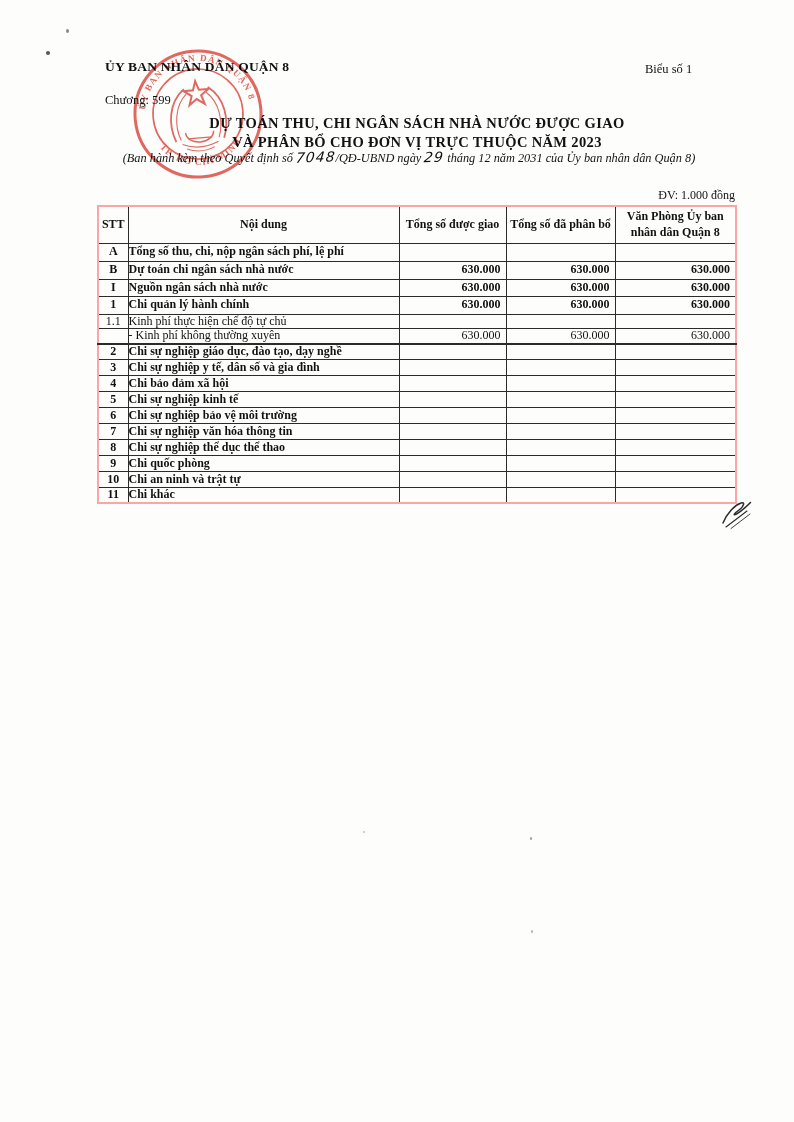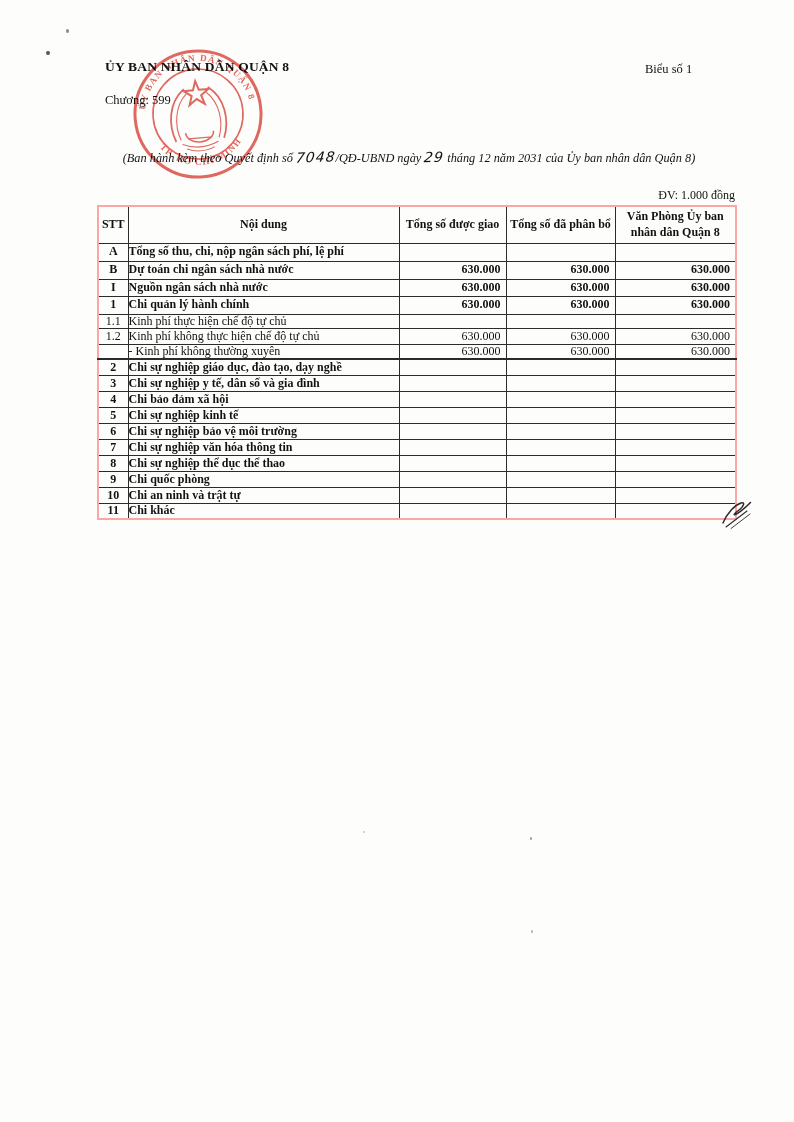--- a/index.html
+++ b/index.html
@@ -56,20 +56,24 @@
   <span class="speck s1"></span>
   <span class="speck s2"></span>
   <span class="speck s3"></span>
   <span class="speck s4"></span>
   <span class="speck s5"></span>
 
   <div class="org-name">ỦY BAN NHÂN DÂN QUẬN 8</div>
   <div class="chapter">Chương: 599</div>
   <div class="form-no">Biểu số 1</div>
 
+  <div class="title-wrap">
+    <div class="title-line">DỰ TOÁN THU, CHI NGÂN SÁCH NHÀ NƯỚC ĐƯỢC GIAO</div>
+    <div class="title-line">VÀ PHÂN BỔ CHO ĐƠN VỊ TRỰC THUỘC NĂM 2023</div>
+  </div>
 
   <div class="subtitle"><span>(Ban hành kèm theo Quyết định số </span><span class="handwrite">7048</span><span>/QĐ-UBND ngày </span><span class="handwrite">29</span><span> tháng 12 năm 2031 của Ủy ban nhân dân Quận 8)</span></div>
 
   <div class="unit-note">ĐV: 1.000 đồng</div>
 
   <table class="budget">
     <colgroup>
       <col style="width:30px">
         <col style="width:271px">
         <col style="width:107px">
@@ -113,27 +117,20 @@
           <td class="num">630.000</td>
           <td class="num">630.000</td>
           <td class="num">630.000</td>
         </tr>
         <tr class="row-normal">
           <td class="stt">1.1</td>
           <td class="content">Kinh phí thực hiện chế độ tự chủ</td>
           <td class="num"></td>
           <td class="num"></td>
           <td class="num"></td>
-        </tr>
-        <tr class="row-normal">
-          <td class="stt">1.2</td>
-          <td class="content">Kinh phí không thực hiện chế độ tự chủ</td>
-          <td class="num">630.000</td>
-          <td class="num">630.000</td>
-          <td class="num">630.000</td>
         </tr>
         <tr class="row-italic">
           <td class="stt"></td>
           <td class="content">- Kinh phí không thường xuyên</td>
           <td class="num">630.000</td>
           <td class="num">630.000</td>
           <td class="num">630.000</td>
         </tr>
         <tr class="row-bold">
           <td class="stt">2</td>

